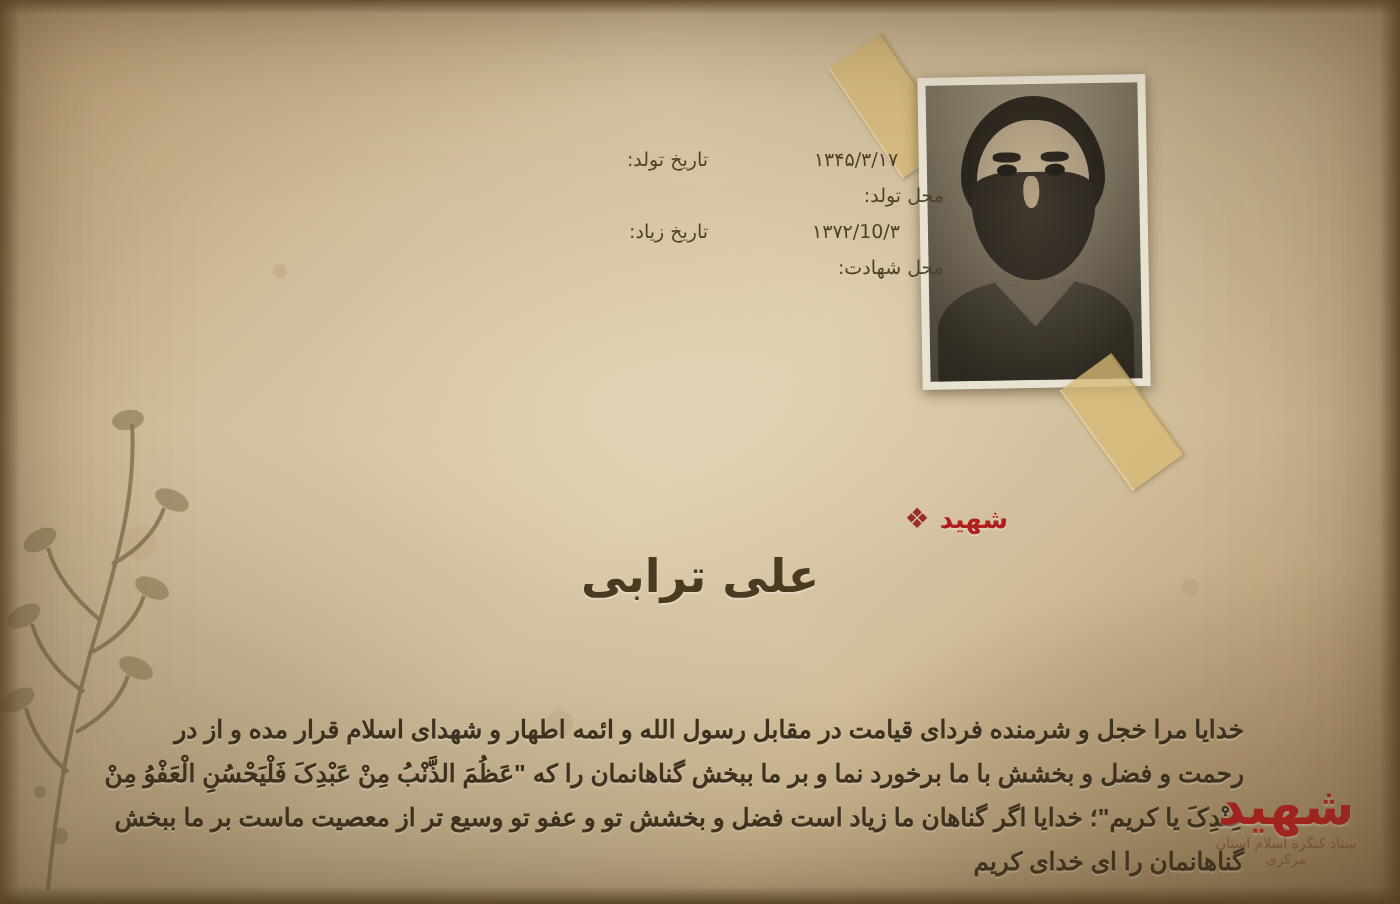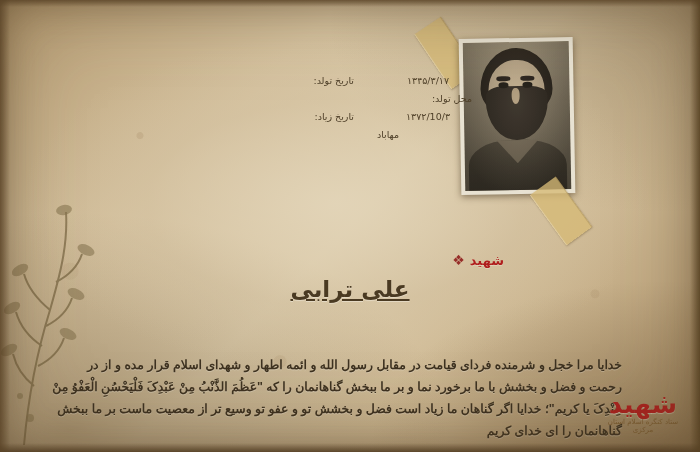--- a/index.html
+++ b/index.html
@@ -219,21 +219,20 @@
     position: absolute;
     left: 0; right: 0;
     top: 276px;
     text-align: center;
     color: #4a3a22;
     font-size: 23px;
     font-weight: bold;
     letter-spacing: 1px;
     font-family: "DejaVu Sans", sans-serif;
     text-shadow: 0 1px 1px rgba(255,255,255,0.35);
-    text-decoration: underline;
   }
 
   
   #will {
     position: absolute;
     left: 52px;
     right: 78px;
     top: 318px;
     direction: rtl;
     text-align: right;
@@ -326,21 +325,21 @@
       <span class="info-label">تاریخ تولد:</span>
     </div>
     <div class="info-row">
       <span class="info-label">محل تولد:</span>
     </div>
     <div class="info-row">
       <span class="info-value">۱۳۷۲/10/۳</span>
       <span class="info-label">تاریخ زیاد:</span>
     </div>
     <div class="info-row">
-      <span class="info-value">مهاباد</span>
+      <span class="info-label">محل شهادت:</span>
     </div>
   </div>
 
   <div id="shahid">
     <span id="shahid-text">شهید</span>
     <span id="shahid-mark">❖</span>
   </div>
 
   <div id="name">علی ترابی</div>
 

